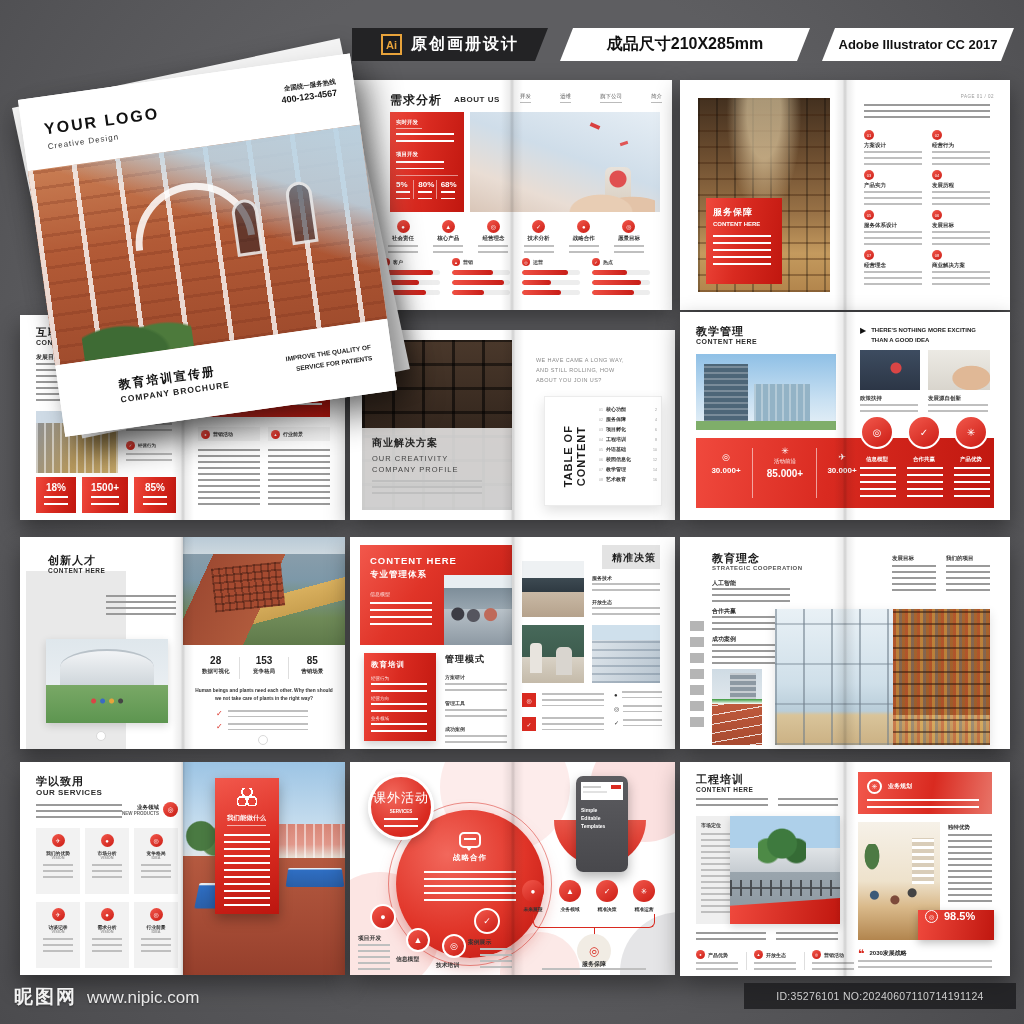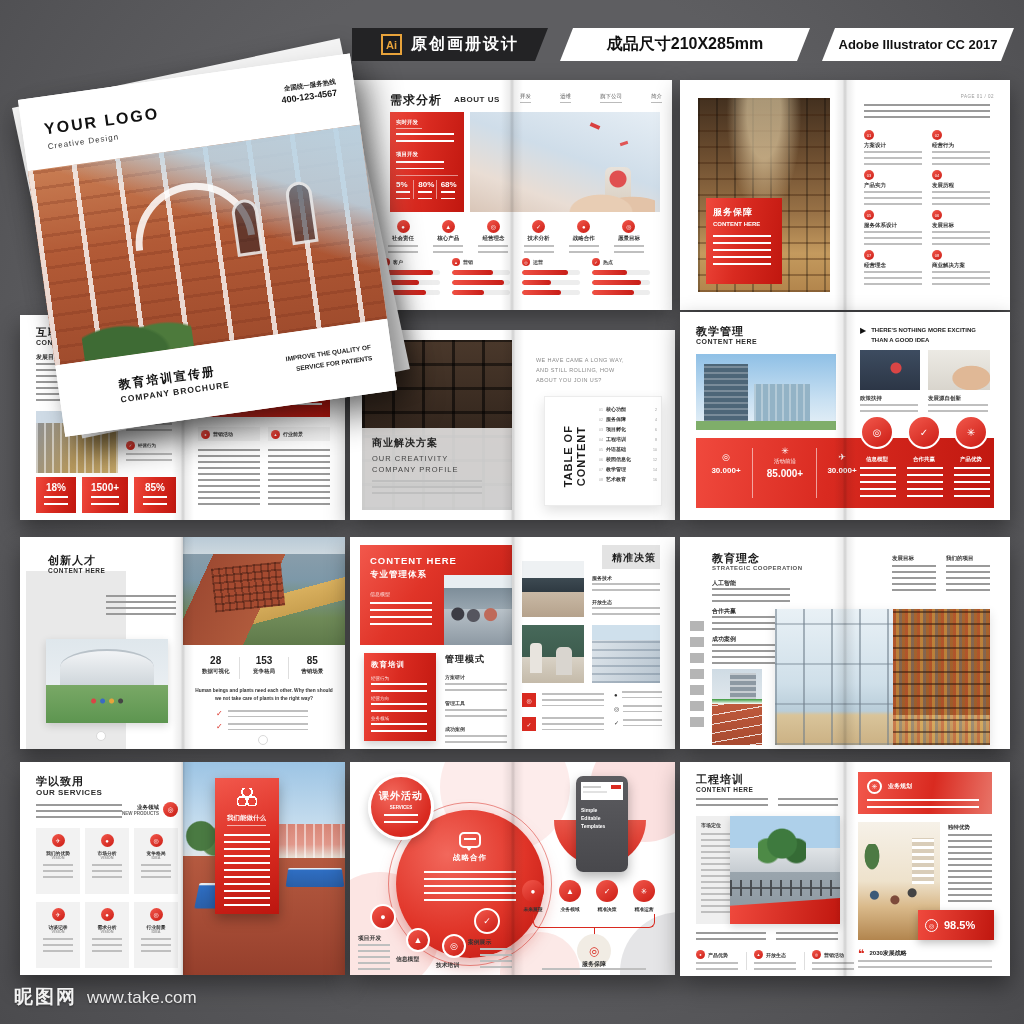--- a/index.html
+++ b/index.html
@@ -689,21 +689,21 @@
     <div class="p" style="left:38px;top:40px;width:164px;height:164px;border-radius:50%;border:1px solid rgba(217,42,32,.5)"></div>
     <div class="p" style="left:46px;top:48px;width:148px;height:148px;border-radius:50%;background:radial-gradient(circle at 35% 30%,#f2685c 0%,#e03428 55%,#b8120c 100%);text-align:center;padding-top:22px;box-shadow:0 8px 18px rgba(180,20,12,.35)">
       <div style="width:22px;height:16px;margin:0 auto;border:2px solid #fff;border-radius:5px;position:relative">
         <span style="position:absolute;left:4px;bottom:-5px;width:0;height:0;border-left:4px solid transparent;border-right:4px solid transparent;border-top:5px solid #fff"></span>
         <span style="position:absolute;left:3px;top:4px;width:12px;height:2px;background:#fff"></span>
       </div>
       <div style="color:#fff;font-weight:bold;font-size:7.5px;margin-top:5px;letter-spacing:1px">战略合作</div>
       <div class="wl" style="width:92px;height:30px;margin:8px auto 0"></div>
     </div>
     <div class="p" style="left:18px;top:12px;width:66px;height:66px;border-radius:50%;background:radial-gradient(circle at 35% 30%,#f2685c 0%,#d92a20 70%);border:3px solid #fff;box-shadow:0 4px 10px rgba(0,0,0,.2);text-align:center;padding-top:12px">
-      <div style="color:#fff;font-weight:bold;font-size:10px;letter-spacing:1px">课外活动</div>
+      <div style="color:#fff;font-weight:normal;font-size:13px;letter-spacing:1px">课外活动</div>
       <div style="color:#fff;font-size:4.5px;font-weight:bold;margin-top:2px">SERVICES</div>
       <div class="wl" style="width:34px;height:14px;margin:4px auto 0"></div>
     </div>
     <div class="p rc" style="left:20px;top:142px;width:26px;height:26px;font-size:9px;border:2px solid #fff">●</div>
     <div class="p rc" style="left:56px;top:166px;width:24px;height:24px;font-size:9px;border:2px solid #fff">▲</div>
     <div class="p rc" style="left:92px;top:172px;width:24px;height:24px;font-size:9px;border:2px solid #fff">◎</div>
     <div class="p rc" style="left:124px;top:146px;width:26px;height:26px;font-size:9px;border:2px solid #fff">✓</div>
     <div class="p tinybold" style="left:8px;top:172px;font-size:5.8px">项目开发</div>
     <div class="p tinybold" style="left:46px;top:193px;font-size:5.8px">信息模型</div>
     <div class="p tinybold" style="left:86px;top:199px;font-size:5.8px">技术培训</div>
@@ -793,21 +793,21 @@
     <div class="p" style="left:178px;top:60px;width:82px;height:118px;background:
            radial-gradient(circle at 20% 62%, #3c5a78 0 4px, transparent 5px),
            radial-gradient(circle at 45% 66%, #7d4a3a 0 4px, transparent 5px),
            radial-gradient(circle at 66% 60%, #444 0 4px, transparent 5px),
            linear-gradient(180deg,#f6f1e8 0%,#eee2cc 50%,#d9b98a 72%,#b2854e 100%)">
       <div class="p" style="right:6px;top:16px;width:22px;height:46px;background:repeating-linear-gradient(0deg,#fff 0 3px,#d9cdb9 3px 7px)"></div>
       <div class="p" style="left:4px;top:22px;width:20px;height:30px;background:radial-gradient(ellipse at 50% 40%,#4d7a44 0 50%,transparent 55%)"></div>
     </div>
     <div class="p tinybold" style="left:268px;top:62px;font-size:5.5px">独特优势</div>
     <div class="p gl" style="left:268px;top:72px;width:44px;height:72px"></div>
-    <div class="p" style="left:238px;top:148px;width:76px;height:30px;background:linear-gradient(100deg,#f0493d,#c0170f);display:flex;align-items:center;padding:0 7px;box-shadow:0 3px 8px rgba(0,0,0,.25)">
+    <div class="p" style="left:238px;top:148px;width:76px;height:30px;background:linear-gradient(100deg,#f0493d,#c0170f);display:flex;align-items:flex-start;padding:0 7px;box-shadow:0 3px 8px rgba(0,0,0,.25)">
       <span style="width:13px;height:13px;border:1.5px solid #fff;border-radius:50%;color:#fff;font-size:6px;display:flex;align-items:center;justify-content:center">◎</span>
       <span style="color:#fff;font-weight:bold;font-size:11px;margin-left:6px">98.5%</span>
     </div>
     <div class="p" style="left:178px;top:186px;display:flex;align-items:center">
       <span style="color:#d92a20;font-size:11px;font-weight:bold;line-height:1">❝</span>
       <span style="font-size:6px;font-weight:bold;color:#222;margin-left:5px">2030发展战略</span>
     </div>
     <div class="p gl lt" style="left:178px;top:198px;width:134px;height:12px"></div>
     <div class="gutter"></div>
   </div>
@@ -835,16 +835,19 @@
       <div class="p" style="left:60px;top:38px;font-weight:bold;font-size:8.5px;color:#222;letter-spacing:1px">COMPANY BROCHURE</div>
       <div class="p" style="right:20px;top:20px;text-align:right;font-weight:bold;font-size:6.5px;color:#222;line-height:1.7">
         <div>IMPROVE THE QUALITY OF</div>
         <div>SERVICE FOR PATIENTS</div>
       </div>
     </div>
   </div>
 
   <div class="p" style="left:14px;top:984px;z-index:8;color:#f2f2f2;display:flex;align-items:baseline">
     <span style="font-weight:bold;font-size:19px;letter-spacing:2px;text-shadow:0 1px 2px rgba(0,0,0,.4)">昵图网</span>
-    <span style="font-size:17px;margin-left:10px;color:#e8e8e8;text-shadow:0 1px 2px rgba(0,0,0,.4)">www.take.com</span>
+    <span style="font-size:17px;margin-left:10px;color:#e8e8e8;text-shadow:0 1px 2px rgba(0,0,0,.4)">www.nipic.com</span>
+  </div>
+  <div class="p" style="left:744px;top:983px;width:272px;height:26px;background:rgba(28,28,30,.82);display:flex;align-items:center;justify-content:center;z-index:8">
+    <span style="color:#cfcfcf;font-size:10.5px;letter-spacing:.3px">ID:35276101 NO:20240607110714191124</span>
   </div>
 
 </div>
 
 </body></html>

